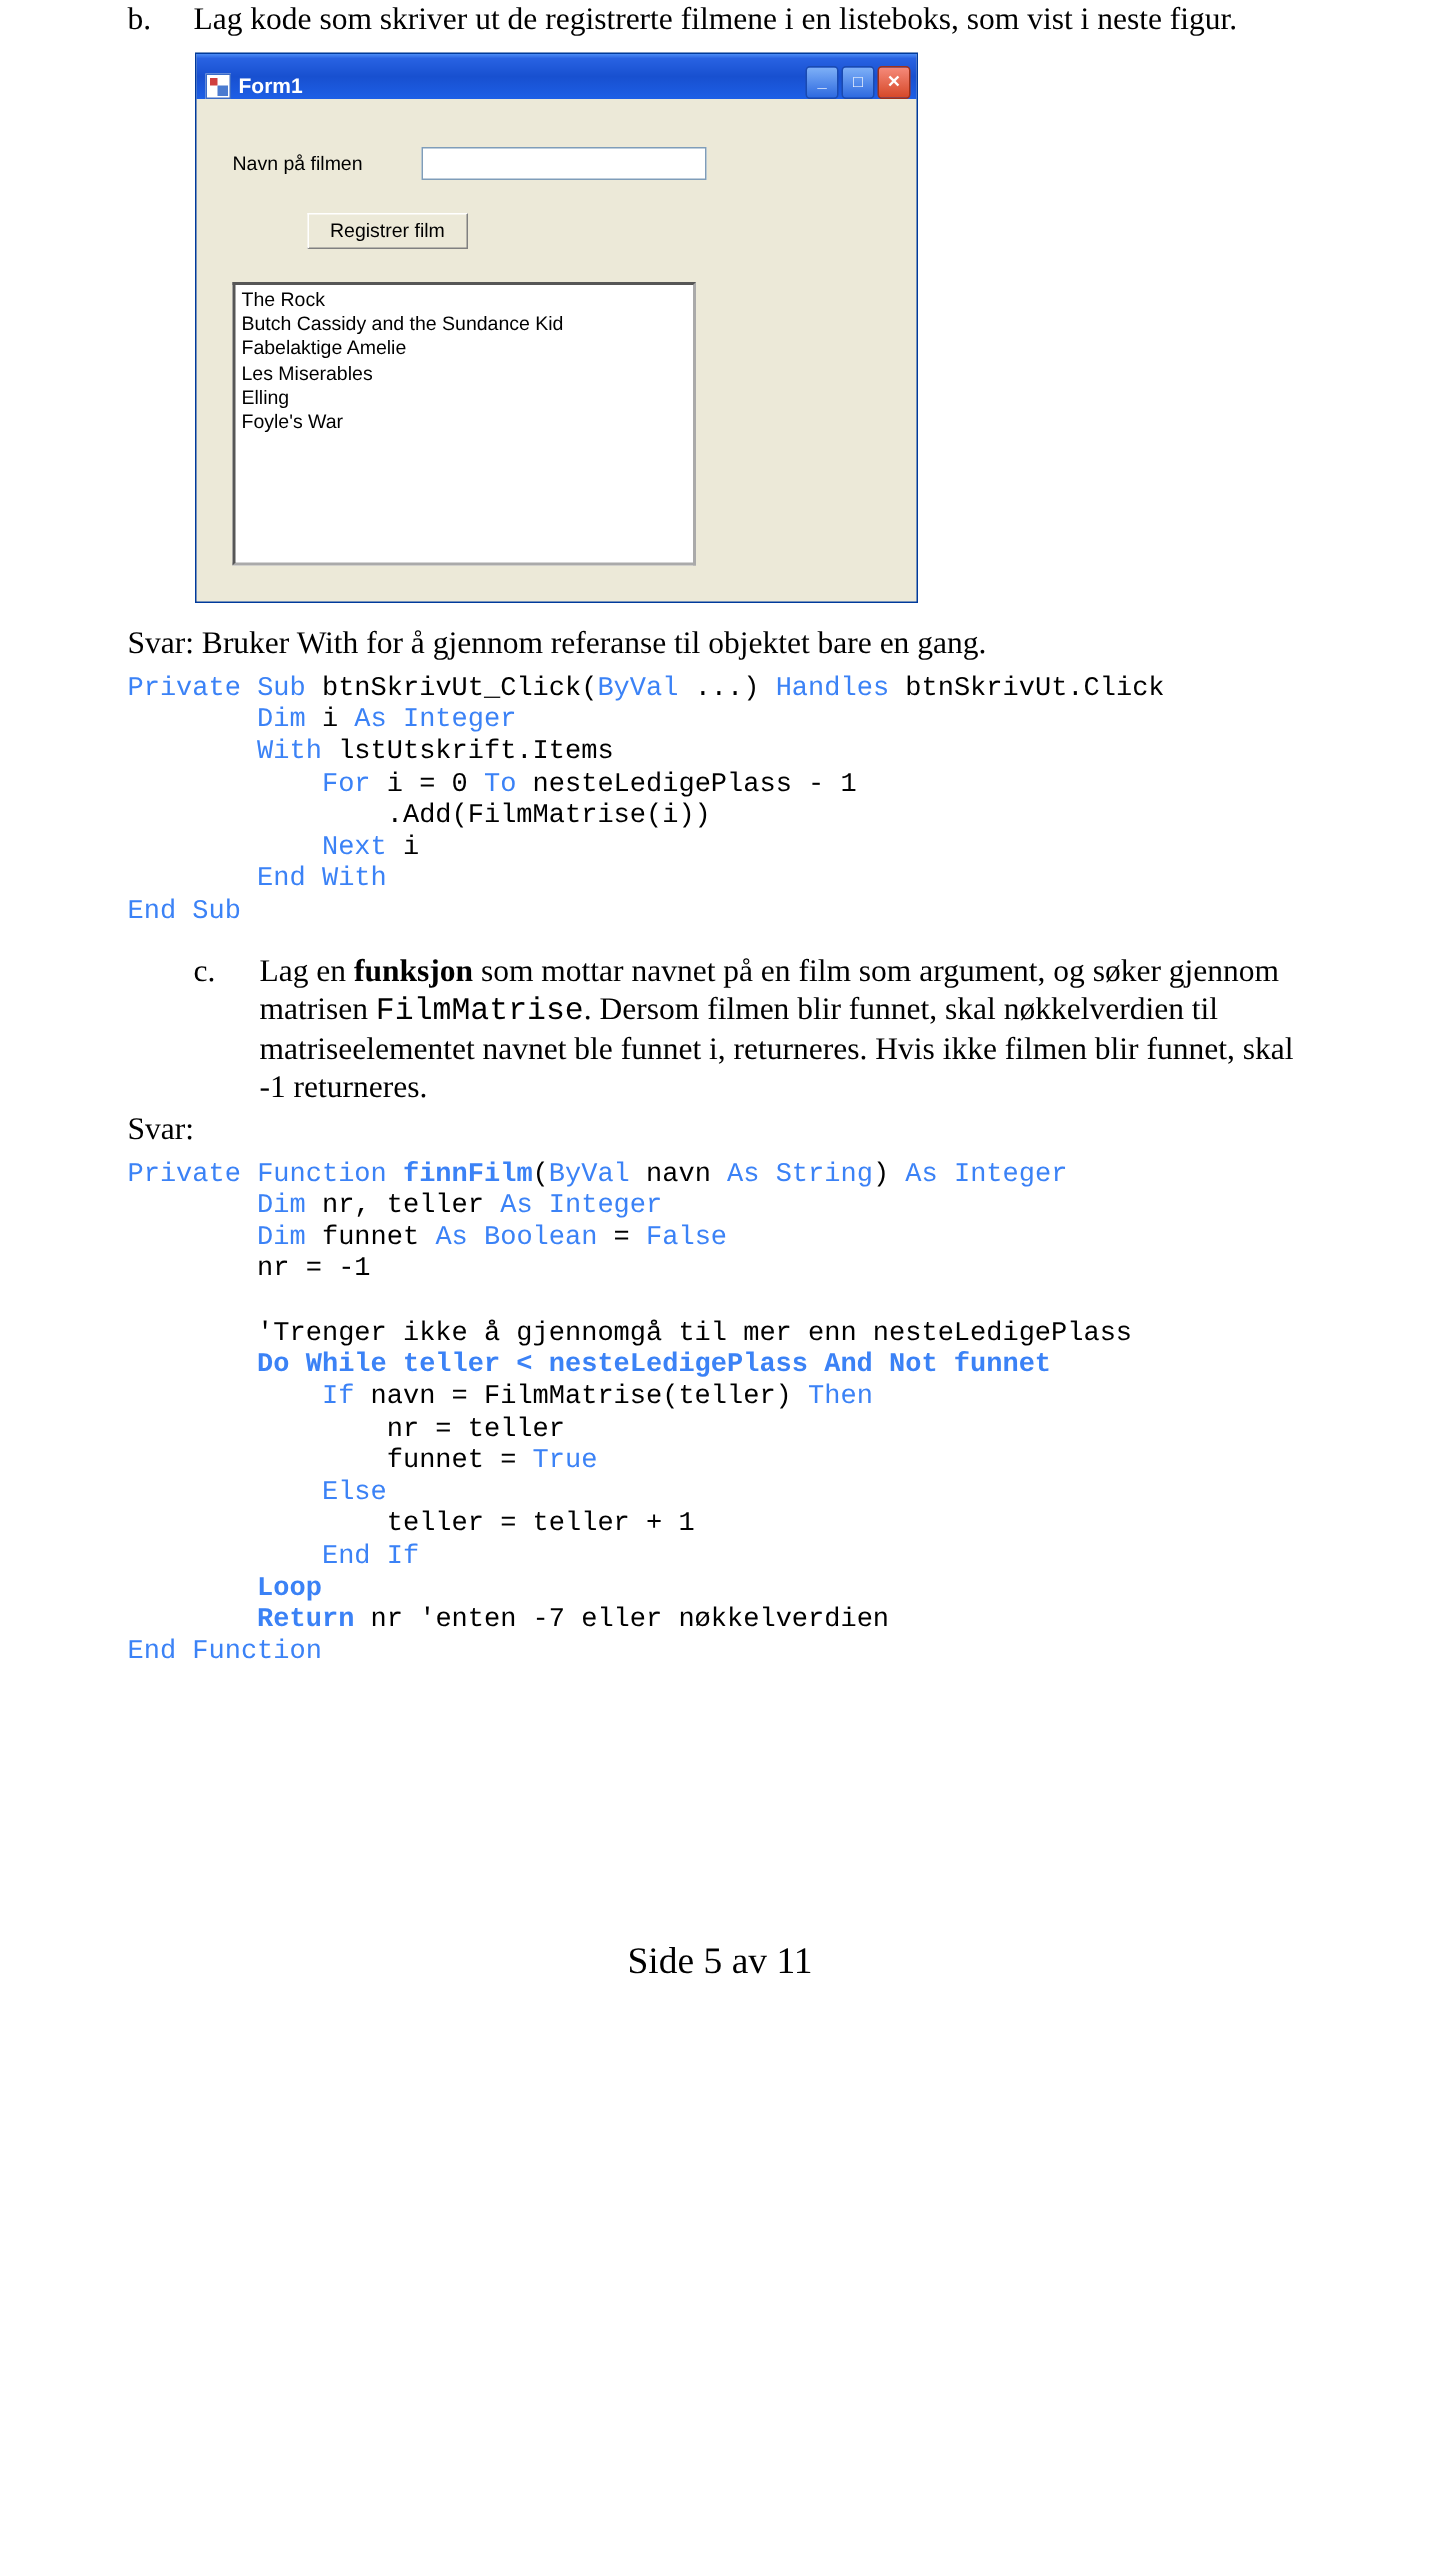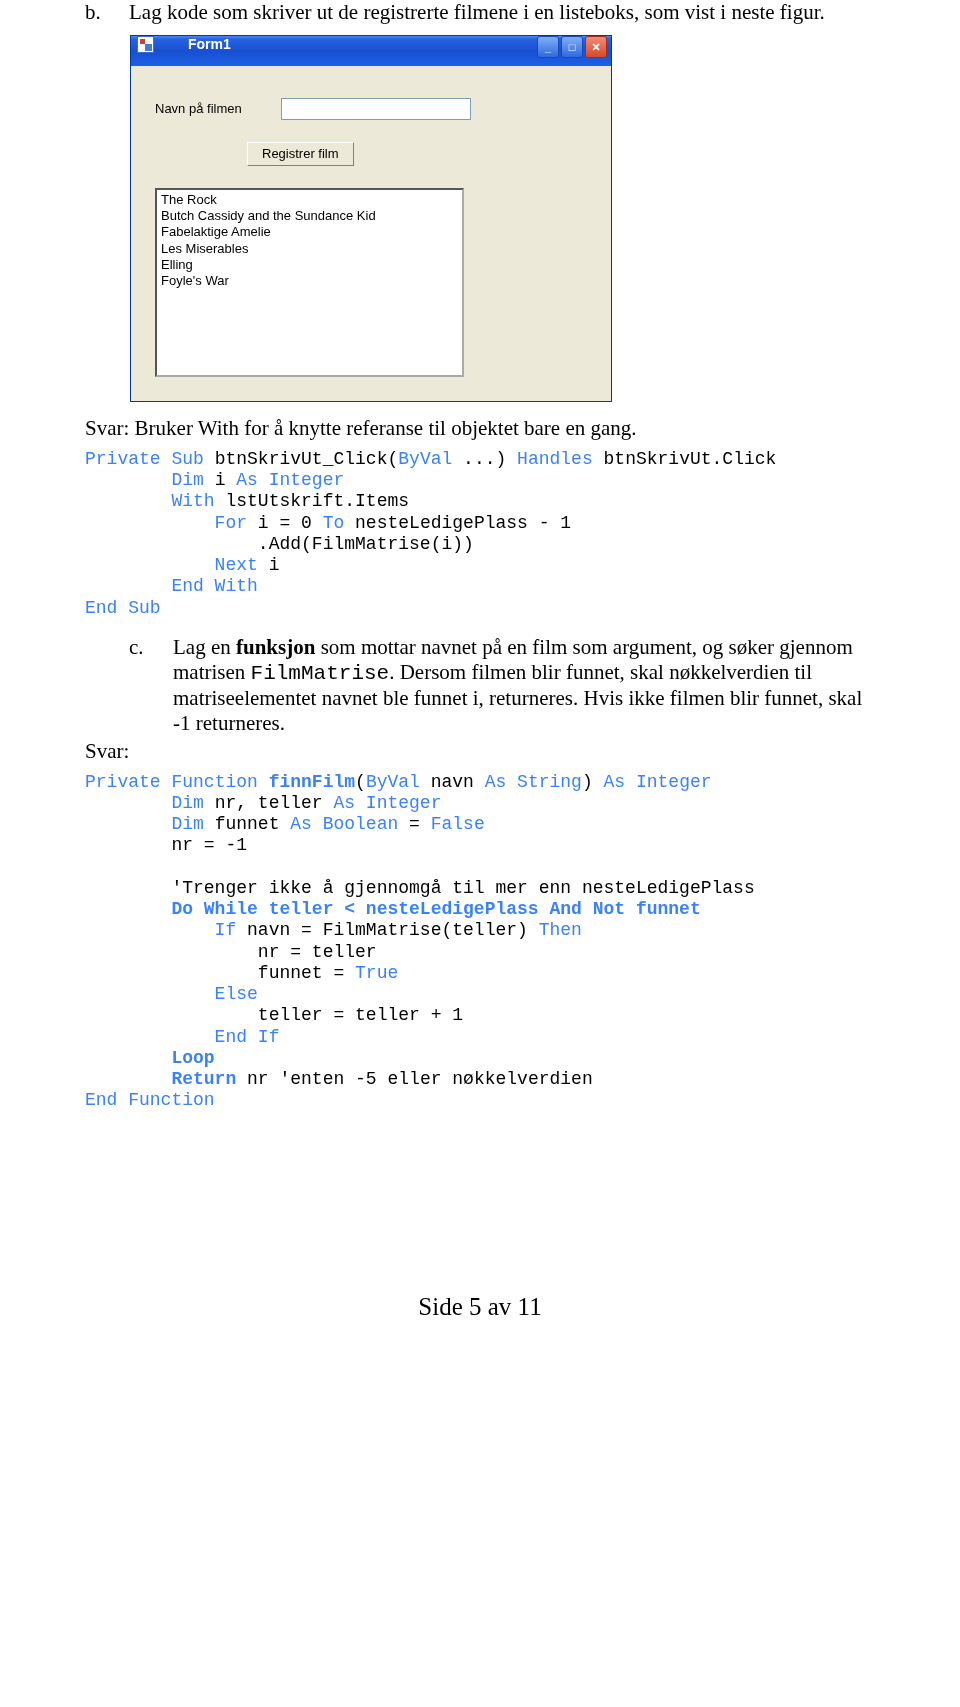--- a/index.html
+++ b/index.html
@@ -23,24 +23,23 @@
     margin-top: 6px;
     border: 1px solid #003a9c;
     background: #ece9d8;
     font-family: Tahoma, Arial, sans-serif;
     font-size: 13px;
   }
   .titlebar {
     background: linear-gradient(to bottom, #4a8bf5 0%, #2862e2 10%, #1850d0 50%, #1d5fe6 100%);
     height: 30px;
     display: flex;
-    align-items: flex-start;
+    align-items: flex-end;
     padding: 0 4px 0 6px;
     color: #fff;
-    gap: 29px;
   }
   .titlebar .appicon {
     width: 17px; height: 17px;
     background: #fff;
     border: 1px solid #3a6bc8;
     margin-right: 5px;
     position: relative;
   }
   .titlebar .appicon::before {
     content: "";
@@ -68,21 +67,21 @@
   .winbtn.close { background: linear-gradient(to bottom, #f58a7a, #d64828); border-color: #a03018; }
   .form-body { padding: 32px 24px 24px 24px; }
   .form-row { display: flex; align-items: center; margin-bottom: 22px; }
   .form-label { width: 126px; }
   .text-input {
     width: 190px; height: 22px;
     border: 1px solid #7f9db9;
     background: #fff;
     padding: 2px 4px;
   }
-  .btn-row { margin-left: 92px; margin-bottom: 22px; }
+  .btn-row { margin-left: 50px; margin-bottom: 22px; }
   .winbutton {
     background: #ece9d8;
     border-top: 1px solid #fff;
     border-left: 1px solid #fff;
     border-right: 1px solid #808080;
     border-bottom: 1px solid #808080;
     padding: 3px 14px;
     font-family: Tahoma, Arial, sans-serif;
     font-size: 13px;
     display: inline-block;
@@ -147,21 +146,21 @@
       <div>The Rock</div>
       <div>Butch Cassidy and the Sundance Kid</div>
       <div>Fabelaktige Amelie</div>
       <div>Les Miserables</div>
       <div>Elling</div>
       <div>Foyle's War</div>
     </div>
   </div>
 </div>
 
-<div class="svar-text">Svar: Bruker With for å knytte referanse til objektet bare en gang.</div>
+<div class="svar-text">Svar: Bruker With for å gjennom referanse til objektet bare en gang.</div>
 
 <div class="code-block"><span class="kw">Private</span><span class="kw"> Sub</span><span> btnSkrivUt_Click(</span><span class="kw">ByVal</span><span> ...) </span><span class="kw">Handles</span><span> btnSkrivUt.Click</span>
 <span class="kw">        Dim</span><span> i </span><span class="kw">As</span><span class="kw"> Integer</span>
 <span class="kw">        With</span><span> lstUtskrift.Items</span>
 <span class="kw">            For</span><span> i = 0 </span><span class="kw">To</span><span> nesteLedigePlass - 1</span>
 <span>                .Add(FilmMatrise(i))</span>
 <span class="kw">            Next</span><span> i</span>
 <span class="kw">        End With</span>
 <span class="kw">End Sub</span></div>
 
@@ -181,16 +180,16 @@
 <span> </span>
 <span class="cmt">        'Trenger ikke å gjennomgå til mer enn nesteLedigePlass</span>
 <b><span class="kw">        Do While teller &lt; nesteLedigePlass And Not funnet</span></b>
 <span class="kw">            If</span><span> navn = FilmMatrise(teller) </span><span class="kw">Then</span>
 <span>                nr = teller</span>
 <span>                funnet = </span><span class="kw">True</span>
 <span class="kw">            Else</span>
 <span>                teller = teller + 1</span>
 <span class="kw">            End If</span>
 <b><span class="kw">        Loop</span></b>
-<b><span class="kw">        Return</span></b><span> nr </span><span class="cmt">'enten -5 eller nøkkelverdien</span>
+<b><span class="kw">        Return</span></b><span> nr </span><span class="cmt">'enten -7 eller nøkkelverdien</span>
 <span class="kw">End Function</span></div>
 
 <div class="footer">Side 5 av 11</div>
 
 </body></html>

